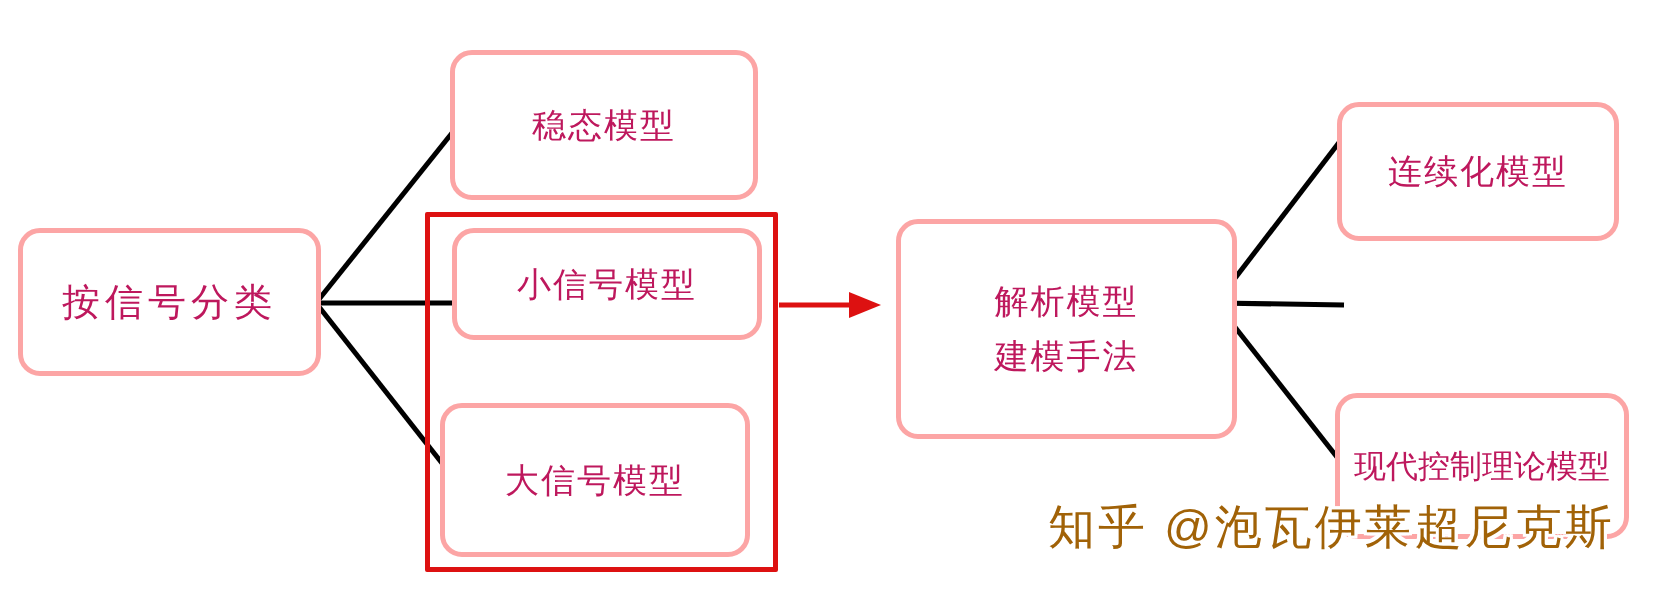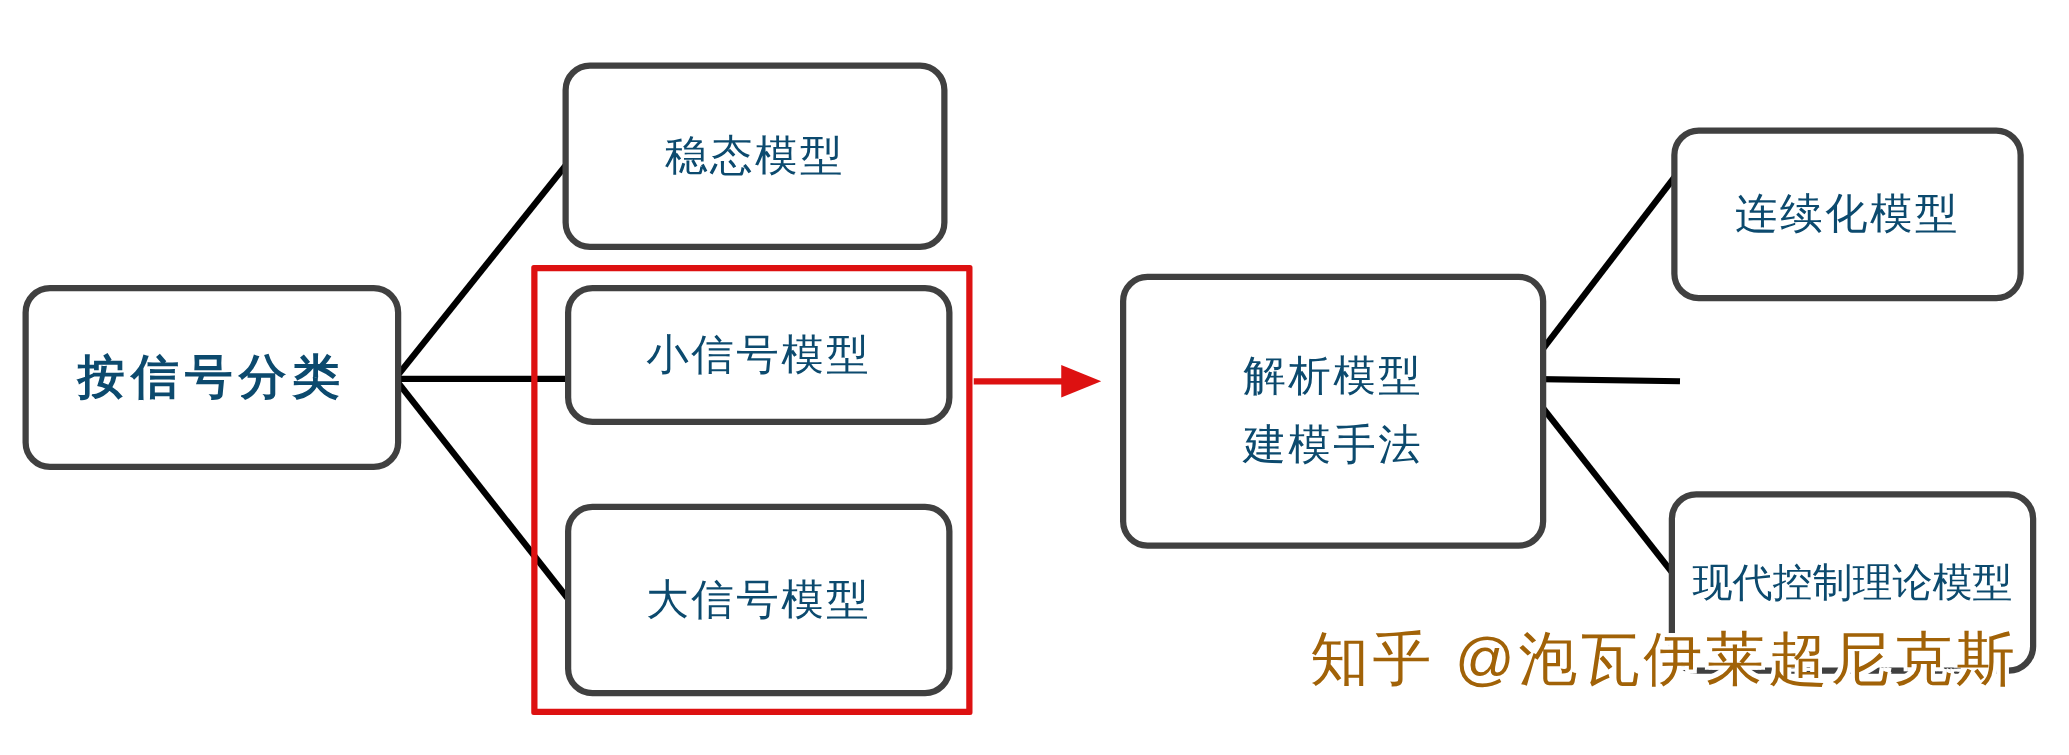--- a/index.html
+++ b/index.html
@@ -10,41 +10,41 @@
     overflow:hidden;
     font-family:"Liberation Sans","DejaVu Sans",sans-serif;
   }
   .connectors{
     position:absolute;left:0;top:0;width:1655px;height:604px;z-index:1;
   }
   .node{
     position:absolute;
     box-sizing:border-box;
     background:#ffffff;
-    border:5px solid #404040;
+    border:5px solid #fca5a5;
     border-radius:22px;
     display:flex;
     align-items:center;
     justify-content:center;
     flex-direction:column;
     z-index:2;
-    color:#0c4a6e;
+    color:#be185d;
     font-size:34px;
     letter-spacing:2px;
     white-space:nowrap;
     text-align:center;
   }
   .node.root{font-size:38px;letter-spacing:5px;}
   .node.long{font-size:32px;letter-spacing:0px;}
   .node .line{line-height:55px;}
   
-  #n-root      {left:18px;  top:228px; width:303px; height:148px;font-weight:bold;}
+  #n-root      {left:18px;  top:228px; width:303px; height:148px;}
   #n-steady    {left:450px; top:50px;  width:308px; height:150px;}
   #n-small     {left:452px; top:228px; width:310px; height:112px;}
-  #n-large     {left:452px; top:403px; width:310px; height:154px;}
+  #n-large     {left:440px; top:403px; width:310px; height:154px;}
   #n-center    {left:896px; top:219px; width:341px; height:220px;}
   #n-cont      {left:1337px;top:70px;  width:282px; height:139px;margin-top:32px;}
   #n-disc      {left:1335px;top:233px; width:284px; height:145px;}
   #n-modern    {left:1335px;top:393px; width:294px; height:146px;}
   .highlight-rect{
     position:absolute;
     box-sizing:border-box;
     left:425px;top:212px;width:353px;height:360px;
     border:5px solid #dd1111;
     background:transparent;

